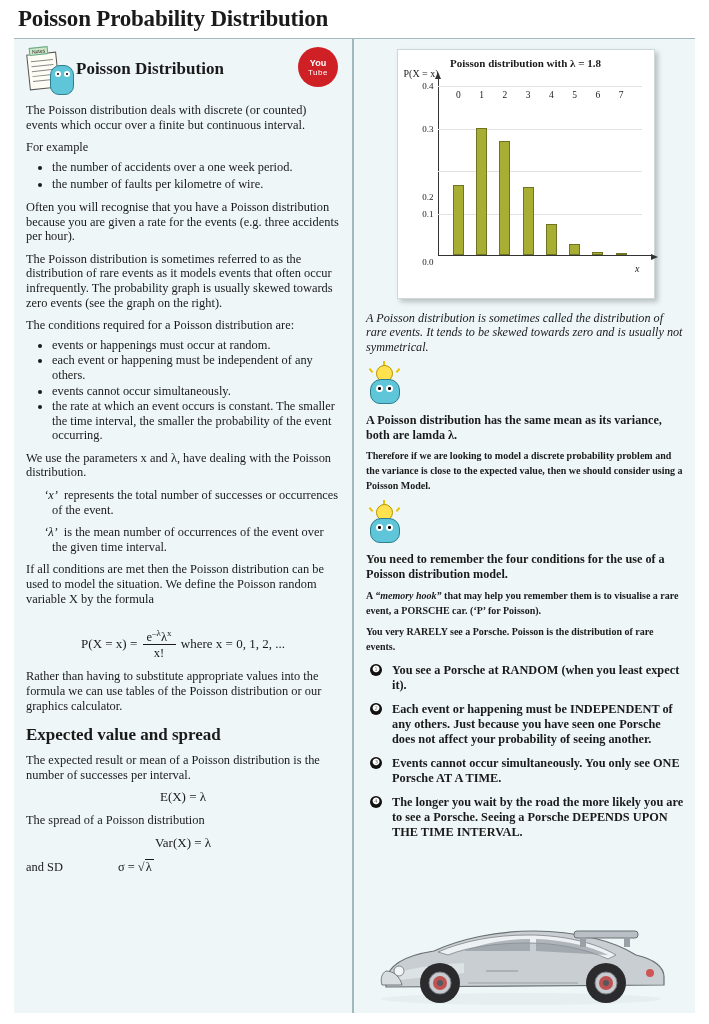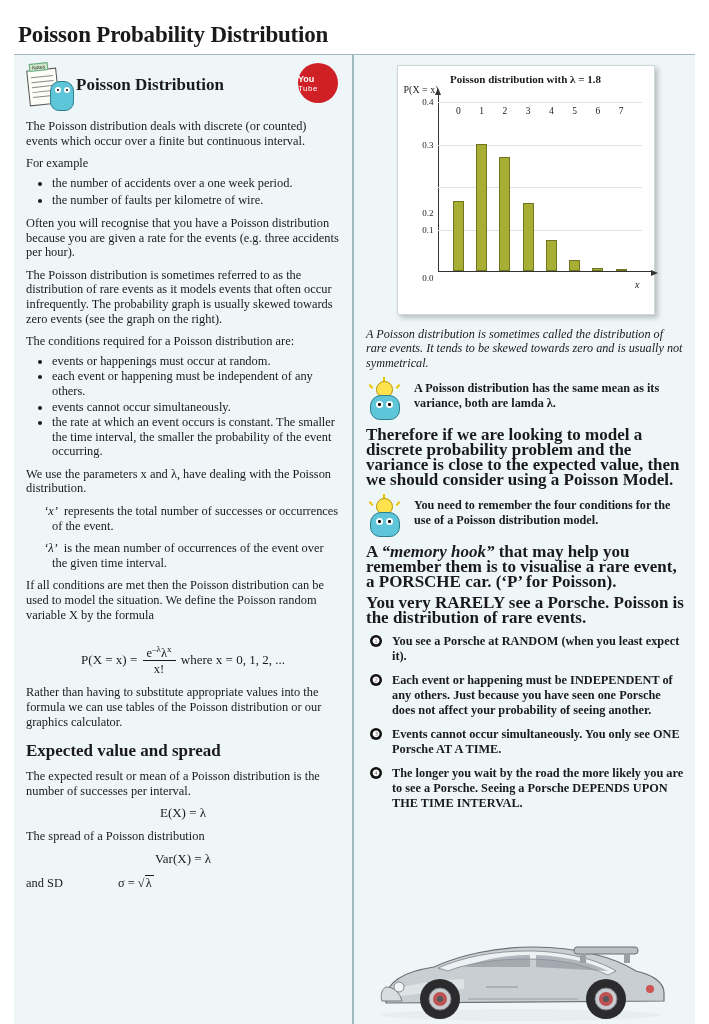--- a/index.html
+++ b/index.html
@@ -4,21 +4,21 @@
 <style>
   * { box-sizing: border-box; }
   html, body { margin:0; padding:0; }
   body {
     width: 709px; height: 1024px;
     background: #ffffff;
     font-family: "Liberation Serif", serif;
     color: #1a1a1a;
     overflow: hidden;
   }
-  .page { position: relative; width:709px; height:728px; padding: 20px 14px 0 14px; }
+  .page { position: relative; width:709px; height:728px; padding: 4px 14px 0 14px; }
 
   .page-title {
     font-family: "Liberation Serif", serif;
     font-weight: bold;
     font-size: 23px;
     margin: 2px 0 6px 4px;
     letter-spacing: -0.2px;
   }
 
   .columns { display:flex; height: 975px; border-top: 1px solid #9fb9bd; }
@@ -51,21 +51,21 @@
   }
   .notes-monster:after{
     content:""; position:absolute; left:6px; top:7px; width:2px; height:2px; border-radius:50%;
     background:#000; box-shadow:9px 0 0 #000;
   }
   .sec-title { font-size:17px; font-weight:bold; margin-top:10px; }
 
   .yt {
     position:absolute; right:14px; top:8px; width:40px; height:40px; border-radius:50%;
     background:#cf2026; color:#fff; display:flex; flex-direction:column;
-    align-items:flex-start; justify-content:center; font-family:"Liberation Sans",sans-serif;
+    align-items:center; justify-content:center; font-family:"Liberation Sans",sans-serif;
   }
   .yt .yt-top { font-size:9px; font-weight:bold; line-height:10px; }
   .yt .yt-play { font-size:8px; line-height:9px; letter-spacing:0.5px; }
 
   p.txt { font-size:12.4px; line-height:14.6px; margin:8px 0 0 0; text-align:left; }
   ul.bul { margin:5px 0 0 0; padding-left:26px; }
   ul.bul li { font-size:12.4px; line-height:14.6px; margin-bottom:3px; }
   ul.bul.tight li { margin-bottom:1px; }
 
   .indent-def { font-size:12.4px; line-height:14.6px; margin:8px 0 0 26px; text-indent:-8px;}
@@ -98,38 +98,38 @@
     border-top:3.5px solid transparent;border-bottom:3.5px solid transparent;border-left:7px solid #333;}
   .gridline { position:absolute; left:0; right:-4px; height:1px; background:#e2e2e2; }
   .ytick { position:absolute; right:calc(100% + 4px); font-size:9px; color:#222; transform:translateY(-50%); }
   .bar { position:absolute; bottom:1px; width:11px; background:#a8ae33; border:1px solid #6f7420; }
   .xtick { position:absolute; top:4px; font-size:9.5px; transform:translateX(-50%); }
   .ylabel { position:absolute; left:6px; top:18px; font-size:10px; }
   .xlabel { position:absolute; right:-2px; bottom:-18px; font-size:10px; font-style:italic; }
 
   p.ital { font-style:italic; font-size:12.2px; line-height:14.4px; margin:12px 2px 0 0; }
 
-  .tip { display:flex; gap:8px; margin-top:11px; align-items:flex-start; }
+  .tip { display:flex; gap:8px; margin-top:11px; align-items:flex-start;flex-direction:column; }
   .tip-ico { width:40px; height:40px; flex:none; position:relative; }
   .bulb {
     position:absolute; left:10px; top:0; width:17px; height:17px; border-radius:50%;
     background:#ffe24d; border:1.3px solid #b59200;
   }
   .bulb:after { content:""; position:absolute; left:5px; top:16px; width:7px; height:4px; background:#bbb; border:1px solid #777;}
   .ray { position:absolute; background:#e8c400; width:2px; height:5px; }
   .monster2 {
     position:absolute; left:4px; top:14px; width:30px; height:25px; border-radius:11px 11px 10px 10px;
     background:#5fc5d8; border:1px solid #2d7f90;
   }
   .monster2:before{ content:""; position:absolute; left:5px; top:5px; width:7px;height:7px;border-radius:50%;
     background:#fff; box-shadow:10px 0 0 #fff;}
   .monster2:after{ content:""; position:absolute; left:7px; top:7px; width:2.5px;height:2.5px;border-radius:50%;
     background:#000; box-shadow:10px 0 0 #000;}
   .tip-text { font-size:12.2px; line-height:14.6px; font-weight:bold; }
-  .bold-p { font-size:17px; line-height:15px; font-weight:bold; margin:6px 0 0 0; }
+  .bold-p { font-size:10px; line-height:15px; font-weight:bold; margin:6px 0 0 0; }
   .bold-p .it { font-style:italic; }
 
   ol.numlist { list-style:none; margin:9px 0 0 0; padding-left:0; }
   ol.numlist li { position:relative; padding-left:26px; font-size:12.3px; line-height:15px;
     font-weight:bold; margin-bottom:9px; }
   ol.numlist li .num {
     position:absolute; left:4px; top:1px; width:12px;height:12px; border-radius:50%;
     background:#111; color:#fff; font-size:8.5px; font-weight:bold;
     display:flex; align-items:center; justify-content:center; font-family:"Liberation Sans",sans-serif;
   }

